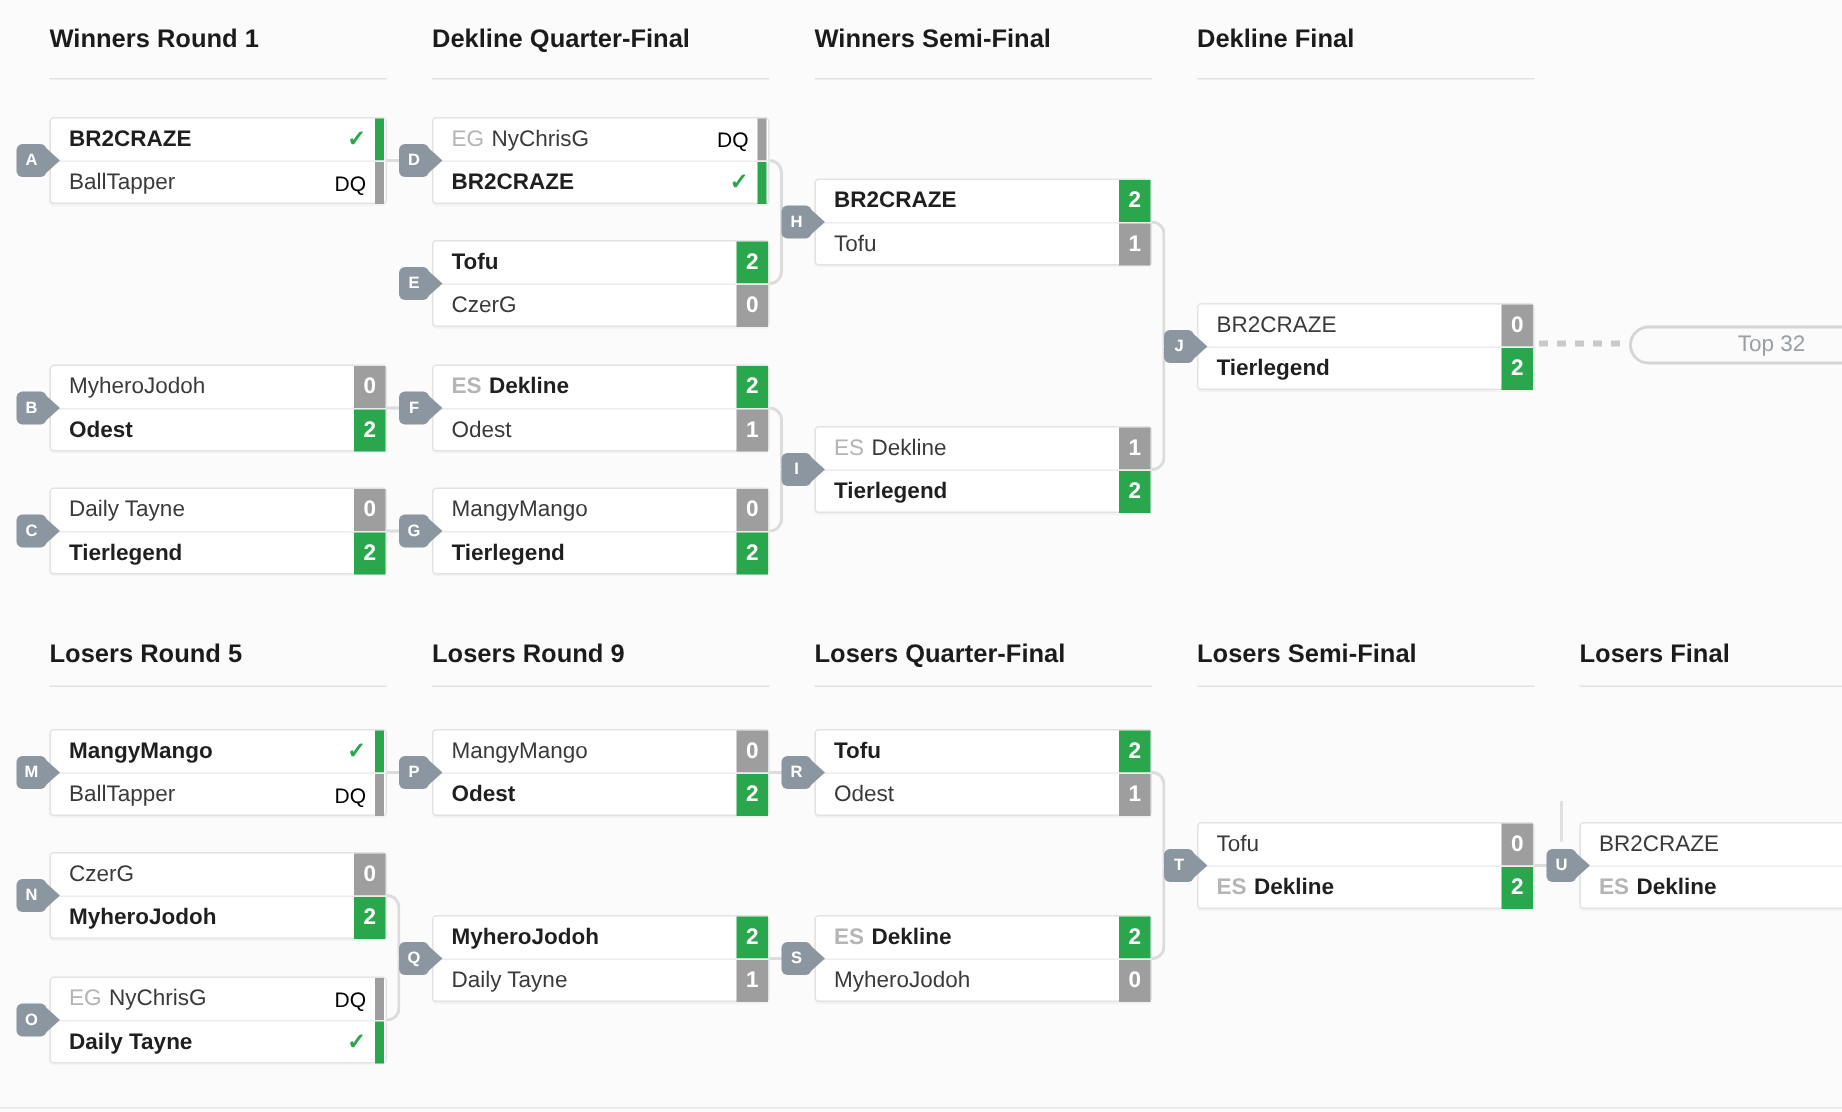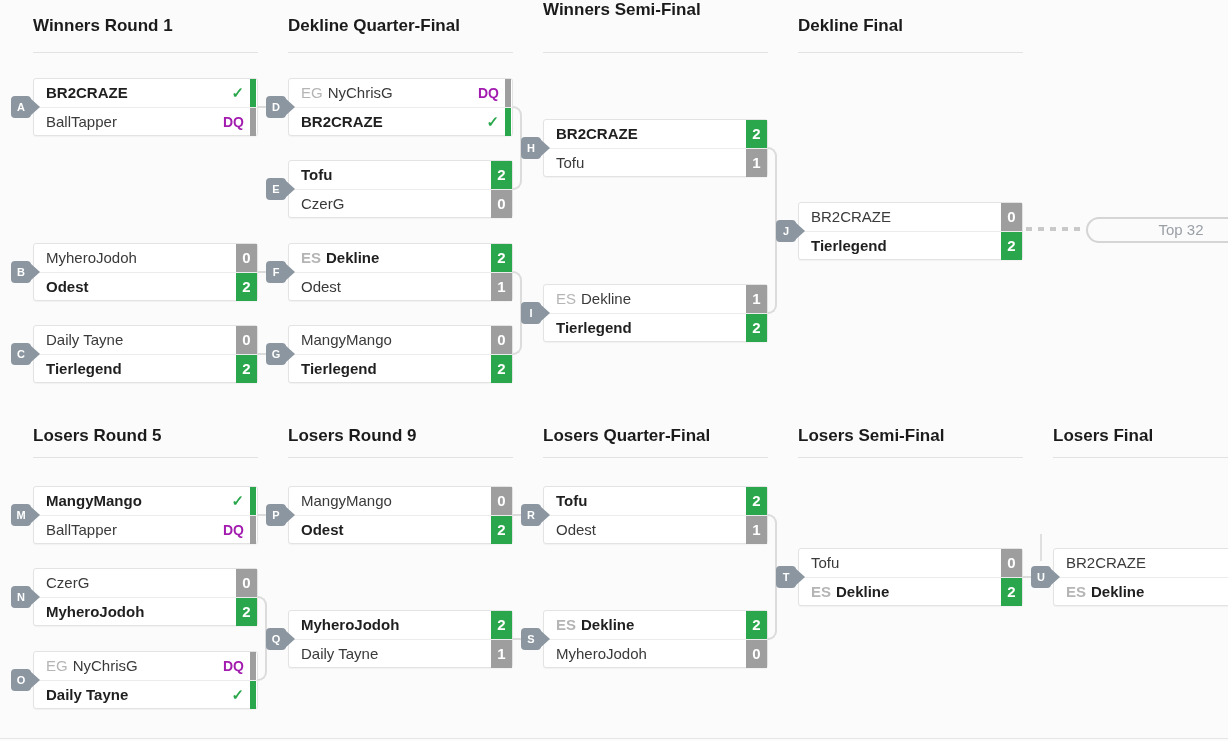--- a/index.html
+++ b/index.html
@@ -14,21 +14,21 @@
   .slot{position:relative;height:28px;line-height:28px;}
   .slot + .slot{border-top:1px solid #ececec;}
   .pname{position:absolute;left:12px;top:0;right:26px;font-size:15px;color:#3a3a3a;
          white-space:nowrap;overflow:hidden;}
   .pname.bold{font-weight:700;color:#1f1f1f;}
   .prefix{color:#b5b5b5;margin-right:5px;}
   .score{position:absolute;right:0;top:0;width:21px;height:28px;color:#fff;font-size:15px;
          font-weight:700;text-align:center;line-height:28px;}
   .strip{position:absolute;right:1px;top:0;bottom:0;width:6px;}
   .checkmark{position:absolute;right:13px;top:0;font-size:15px;font-weight:700;line-height:28px;}
-  .dq{position:absolute;right:13px;top:0;font-size:14px;font-weight:700;color:#a21caf;line-height:28px;}
+  .dq{position:absolute;right:13px;top:0;font-size:14px;font-weight:400;color:#000000;line-height:28px;}
 
   .tag{position:absolute;width:30px;height:22px;z-index:3;}
   .tag-rect{position:absolute;left:0;top:0;width:20px;height:22px;border-radius:4px;
             color:#fff;font-size:11px;font-weight:700;text-align:center;line-height:22px;}
   .tag-arrow{position:absolute;left:19px;top:2px;width:0;height:0;
              border-top:9px solid transparent;border-bottom:9px solid transparent;border-left:10px solid #000;}
 
   .conn{position:absolute;z-index:1;}
   .conn-h{height:0;border-top:2px solid #dcdcdc;}
   .conn-top{border-top:2px solid #dcdcdc;border-right:2px solid #dcdcdc;border-top-right-radius:9px;box-sizing:border-box;}
@@ -47,21 +47,21 @@
 
 <div id="stage">
   <div class="dashes"></div>
   <div class="advance-pill">Top 32</div>
   <div class="u-stub"></div>
   <div class="bottom-divider"></div>
 <div class="col-title" style="left: 33px; top: 16px;">Winners Round 1</div>
     <div class="col-divider" style="left: 33px; top: 52px;"></div>
     <div class="col-title" style="left: 288px; top: 16px;">Dekline Quarter-Final</div>
     <div class="col-divider" style="left: 288px; top: 52px;"></div>
-    <div class="col-title" style="left: 543px; top: 0;">Winners Semi-Final</div>
+    <div class="col-title" style="left: 543px; top: 16px;">Winners Semi-Final</div>
     <div class="col-divider" style="left: 543px; top: 52px;"></div>
     <div class="col-title" style="left: 798px; top: 16px;">Dekline Final</div>
     <div class="col-divider" style="left: 798px; top: 52px;"></div>
     <div class="col-title" style="left: 33px; top: 426px;">Losers Round 5</div>
     <div class="col-divider" style="left: 33px; top: 457px;"></div>
     <div class="col-title" style="left: 288px; top: 426px;">Losers Round 9</div>
     <div class="col-divider" style="left: 288px; top: 457px;"></div>
     <div class="col-title" style="left: 543px; top: 426px;">Losers Quarter-Final</div>
     <div class="col-divider" style="left: 543px; top: 457px;"></div>
     <div class="col-title" style="left: 798px; top: 426px;">Losers Semi-Final</div>

